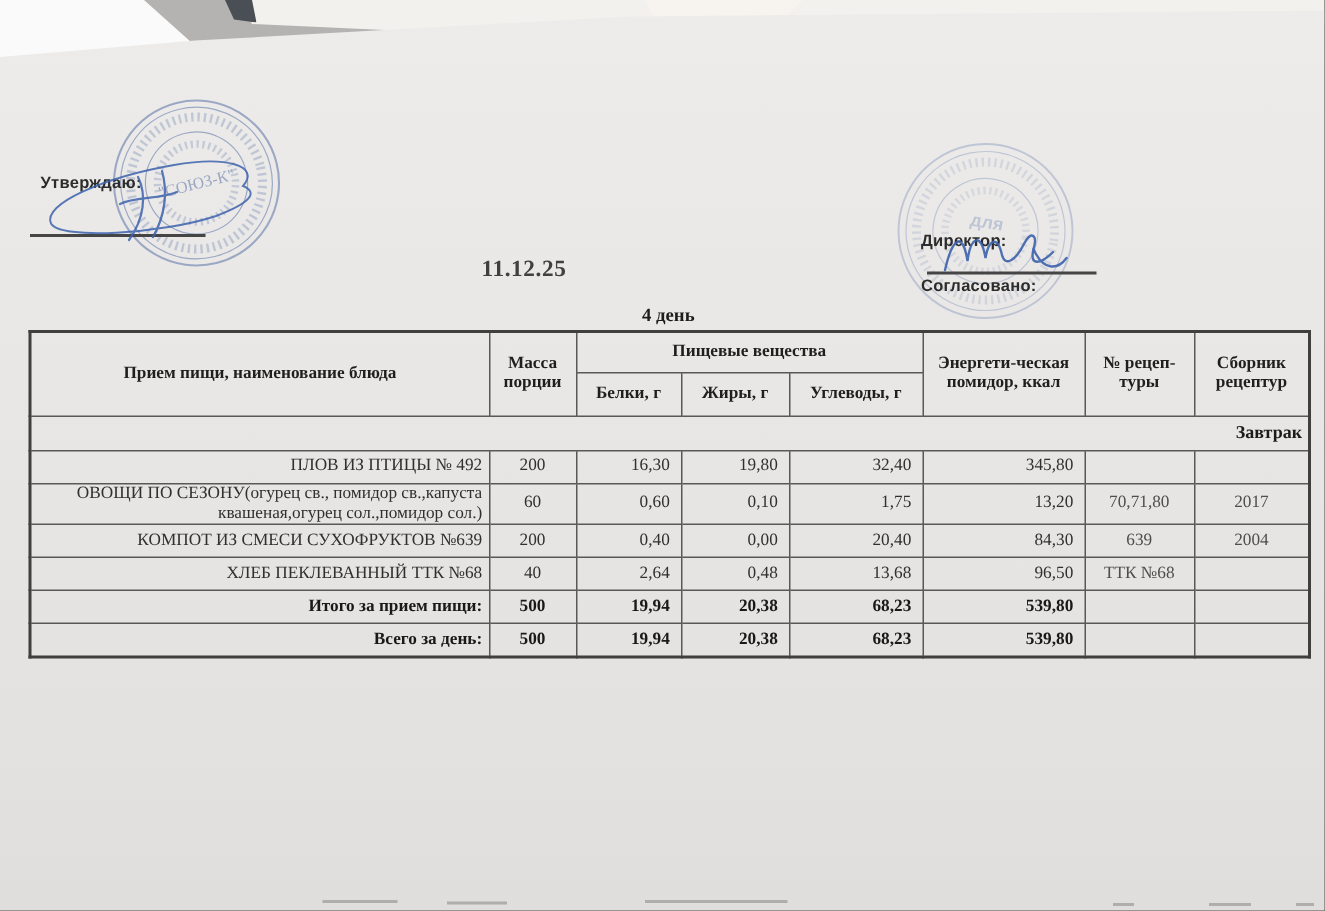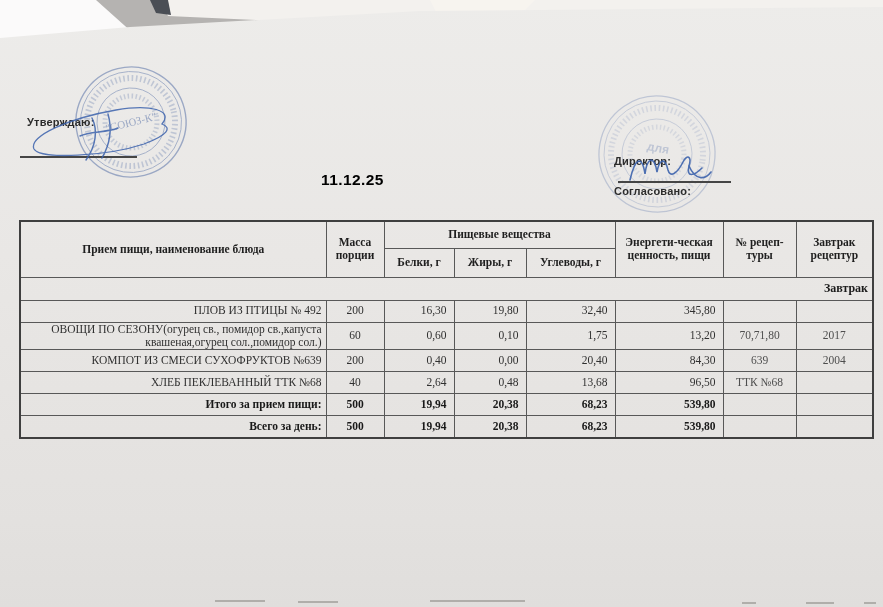--- a/index.html
+++ b/index.html
@@ -13,22 +13,22 @@
   .sheet-c{background:#f7f4ef;clip-path:polygon(430px 0,535px 0,522px 13px,438px 16px);}
   .sliver{background:#4a4e55;clip-path:polygon(150px 0,168px 0,171px 15px,156px 13px);}
   .main-sheet{
     background:linear-gradient(180deg,#edecea 0%,#e9e7e5 42%,#e3e1df 86%,#e0dedc 100%);
     clip-path:polygon(0 38px,130px 27px,420px 11px,883px 7px,883px 607px,0 607px);
   }
   .lbl{
     position:absolute;font-family:"Liberation Sans",sans-serif;font-weight:bold;
     font-size:11px;color:#2c2c2c;letter-spacing:.2px;white-space:nowrap;
   }
-  .date-lbl{position:absolute;font-family:Liberation Sans, sans-serif;font-weight:bold;
-    font-size:15.5px;color:#000000;letter-spacing:.4px;}
+  .date-lbl{position:absolute;font-family:Liberation Serif, serif;font-weight:bold;
+    font-size:15.5px;color:#404040;letter-spacing:.4px;}
   .day-title{position:absolute;left:19px;width:853px;text-align:center;
     font-weight:bold;font-size:12.5px;color:#1c1c1c;}
   .uline{position:absolute;height:1.5px;background:#454545;}
   .stamp{position:absolute;pointer-events:none;}
   .sig{position:absolute;pointer-events:none;}
   table.menu{
     position:absolute;left:19px;top:220px;width:853px;
     border-collapse:collapse;table-layout:fixed;
     font-size:11.5px;color:#303030;border:2px solid #3f3f3f;
   }
@@ -92,40 +92,41 @@
   <div class="lbl" style="left:614px;top:143px;margin-top:12px;">Директор:</div>
   <div class="uline" style="left:618px;top:181px;width:113px;"></div>
   <svg class="sig" style="left:626px;top:146px;opacity:.9" width="92" height="40" viewBox="0 0 92 40">
     <g stroke="#3d63ad" fill="none" stroke-width="1.6" stroke-linecap="round">
       <path d="M4,34 C9,12 16,8 19,28 C21,12 28,8 31,26 C33,14 39,10 42,24 C44,32 51,28 57,16 C61,8 66,10 63,20 C60,32 68,30 76,22"></path>
       <path d="M63,20 C70,36 80,33 85,26"></path>
     </g>
   </svg>
 
   <div class="date-lbl" style="left:321px;top:171px;">11.12.25</div>
+  <div class="day-title" style="top:203px;">4 день</div>
 
   <table class="menu">
     <colgroup>
       <col style="width:306px">
         <col style="width:58px">
         <col style="width:70px">
       <col style="width:72px">
         <col style="width:89px">
         <col style="width:108px">
       <col style="width:73px">
         <col style="width:77px">
     </colgroup>
     <thead>
       <tr class="h1">
         <th rowspan="2">Прием пищи, наименование блюда</th>
         <th rowspan="2">Масса порции</th>
         <th colspan="3">Пищевые вещества</th>
-        <th rowspan="2">Энергети-ческая ценность, пищи</th>
+        <th rowspan="2">Энергети-ческая помидор, ккал</th>
         <th rowspan="2">№ рецеп-туры</th>
-        <th rowspan="2">Завтрак рецептур</th>
+        <th rowspan="2">Сборник рецептур</th>
       </tr>
       <tr class="h2">
         <th>Белки, г</th>
         <th>Жиры, г</th>
         <th>Углеводы, г</th>
       </tr>
     </thead>
     <tbody>
         <tr class="section">
           <td colspan="8">Завтрак</td>

